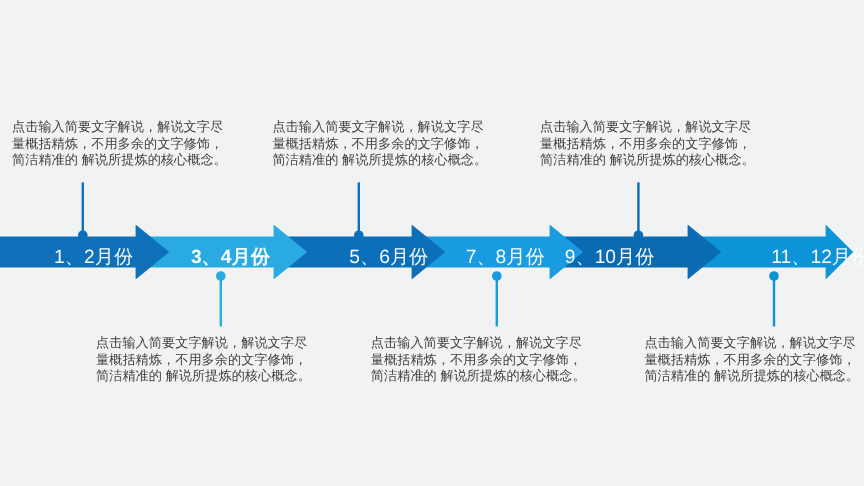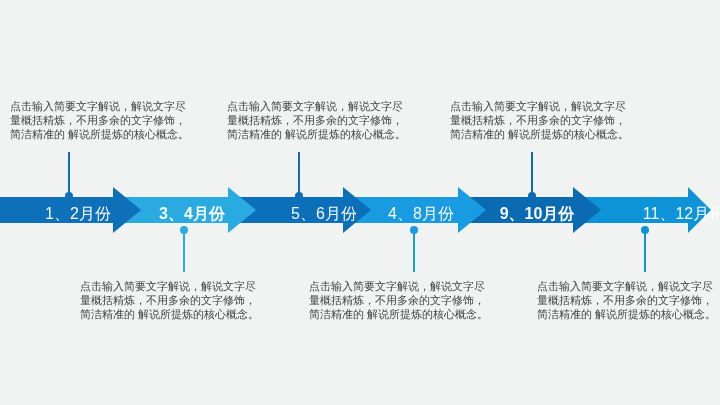--- a/index.html
+++ b/index.html
@@ -110,17 +110,17 @@
   <div class="arrow" style="left: 0px; width: 141px; z-index: 6; clip-path: polygon(0px 10px, 113px 10px, 113px 0px, 141px 23px, 113px 46px, 113px 36px, 0px 36px); background-color: rgb(13, 112, 184);"></div>
   <div class="arrow" style="left: 113px; width: 143px; z-index: 5; clip-path: polygon(0px 10px, 115px 10px, 115px 0px, 143px 23px, 115px 46px, 115px 36px, 0px 36px); background-color: rgb(41, 171, 226);"></div>
   <div class="arrow" style="left: 228px; width: 143px; z-index: 4; clip-path: polygon(0px 10px, 115px 10px, 115px 0px, 143px 23px, 115px 46px, 115px 36px, 0px 36px); background-color: rgb(12, 111, 186);"></div>
   <div class="arrow" style="left: 343px; width: 143px; z-index: 3; clip-path: polygon(0px 10px, 115px 10px, 115px 0px, 143px 23px, 115px 46px, 115px 36px, 0px 36px); background-color: rgb(24, 155, 224);"></div>
   <div class="arrow" style="left: 458px; width: 143px; z-index: 2; clip-path: polygon(0px 10px, 115px 10px, 115px 0px, 143px 23px, 115px 46px, 115px 36px, 0px 36px); background-color: rgb(10, 107, 178);"></div>
   <div class="arrow" style="left: 573px; width: 138px; z-index: 1; clip-path: polygon(0px 10px, 115px 10px, 115px 0px, 138px 23px, 115px 46px, 115px 36px, 0px 36px); background-color: rgb(13, 147, 216);"></div>
 
   <span class="month-label" style="left:78px;">1、2月份</span>
   <span class="month-label" style="left:192px;font-weight:bold;">3、4月份</span>
   <span class="month-label" style="left:324px;">5、6月份</span>
-  <span class="month-label" style="left:421px;">4、8月份</span>
-  <span class="month-label" style="left:537px;font-weight:bold;">9、10月份</span>
+  <span class="month-label" style="left:421px;">7、8月份</span>
+  <span class="month-label" style="left:508px;">9、10月份</span>
   <span class="month-label" style="left:684px;">11、12月份</span>
 
 </div>
 
 </body></html>

